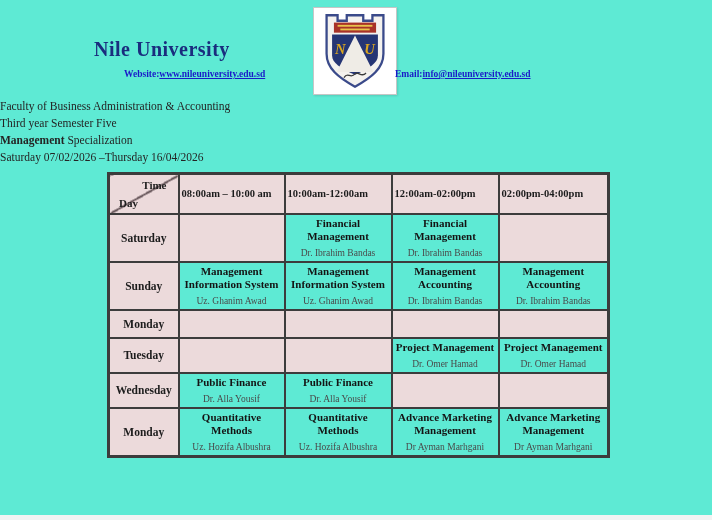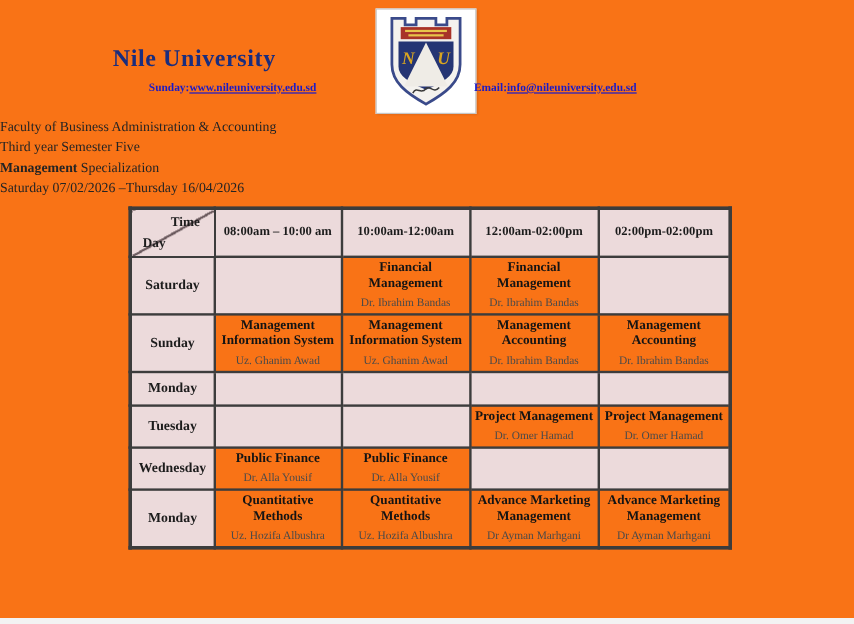--- a/index.html
+++ b/index.html
@@ -1,17 +1,17 @@
 <!DOCTYPE html>
 <html><head>
 <meta charset="utf-8">
 <style>
   html,body { margin:0; padding:0; background:#ffffff; }
   .screen {
-    position:relative; width:712px; height:520px; background:#f97316;
+    position:relative; width:712px; height:520px; background:#5eead4;
     font-family:"Liberation Serif", serif; overflow:hidden; color:#1a1a1a;
   }
 
   
   .univ-en {
     position:absolute; left:94px; top:38px;
     font-size:20px; font-weight:bold; color:#1a2d7e; letter-spacing:0.5px;
   }
   .univ-ar {
     position:absolute; left:500px; top:28px; width:110px; text-align:center;
@@ -40,21 +40,21 @@
 
   
   .table-wrap { position:absolute; left:107px; top:172px; }
   table.timetable {
     border-collapse:collapse; table-layout:fixed; width:500px;
     border:3px solid #3c3c3c;
   }
   table.timetable td, table.timetable th { border:2px solid #3c3c3c; }
   .pink { background:#ecdadb; }
   th.time-slot {
-    font-size:10.5px; font-weight:bold; color:#1c1c1c; text-align:center;
+    font-size:10.5px; font-weight:bold; color:#1c1c1c; text-align:left;
     padding:2px;
   }
   td.day-cell {
     font-size:11.5px; font-weight:bold; text-align:center; color:#1c1c1c;
   }
   td.slot { text-align:center; vertical-align:middle; padding:2px 3px; }
   .course  { font-size:11px; font-weight:bold; color:#141414; line-height:13px; }
   .instructor { font-size:9.5px; color:#4a4a4a; line-height:11px; margin-top:5px; }
 
   
@@ -102,21 +102,21 @@
       <path d="M11,25 L61,25 L61,48 C61,56 52,62 36,69 C20,62 11,56 11,48 Z" fill="#253574"></path>
       <polygon points="36,26 16,66 56,66" fill="#efece6"></polygon>
       <text x="20" y="46" font-size="16" font-style="italic" font-weight="bold" font-family="Liberation Serif, serif" fill="#d9a520" text-anchor="middle">N</text>
       <text x="52" y="46" font-size="16" font-style="italic" font-weight="bold" font-family="Liberation Serif, serif" fill="#d9a520" text-anchor="middle">U</text>
       <path d="M24,72 C28,65 31,74 36,68 C39,64 43,73 48,67" fill="none" stroke="#3a3a3a" stroke-width="1.4"></path>
     </svg>
   </div>
 
 
   <div class="contact website">
-    <span>Sunday:</span><span class="url">www.nileuniversity.edu.sd</span>
+    <span>Website:</span><span class="url">www.nileuniversity.edu.sd</span>
   </div>
 
   <div class="contact email">
     <span>Email:</span><span class="url">info@nileuniversity.edu.sd</span>
   </div>
 
   <div class="title-block">
     <div>Faculty of Business Administration &amp; Accounting</div>
     <div>Third year Semester Five</div>
     <div><span class="bold">Management</span><span> Specialization</span></div>
@@ -134,21 +134,21 @@
       </colgroup>
       <tbody>
           <tr class="r-head">
         <th class="corner">
           <span class="corner-time">Time</span>
           <span class="corner-day">Day</span>
         </th>
         <th class="time-slot pink">08:00am – 10:00 am</th>
         <th class="time-slot pink">10:00am-12:00am</th>
         <th class="time-slot pink">12:00am-02:00pm</th>
-        <th class="time-slot pink">02:00pm-02:00pm</th>
+        <th class="time-slot pink">02:00pm-04:00pm</th>
       </tr>
 
       <tr class="r-sat">
         <td class="day-cell pink">Saturday</td>
         <td class="slot pink">
           <div class="course"></div>
           <div class="instructor"></div>
         </td>
         <td class="slot">
           <div class="course">Financial Management</div>

